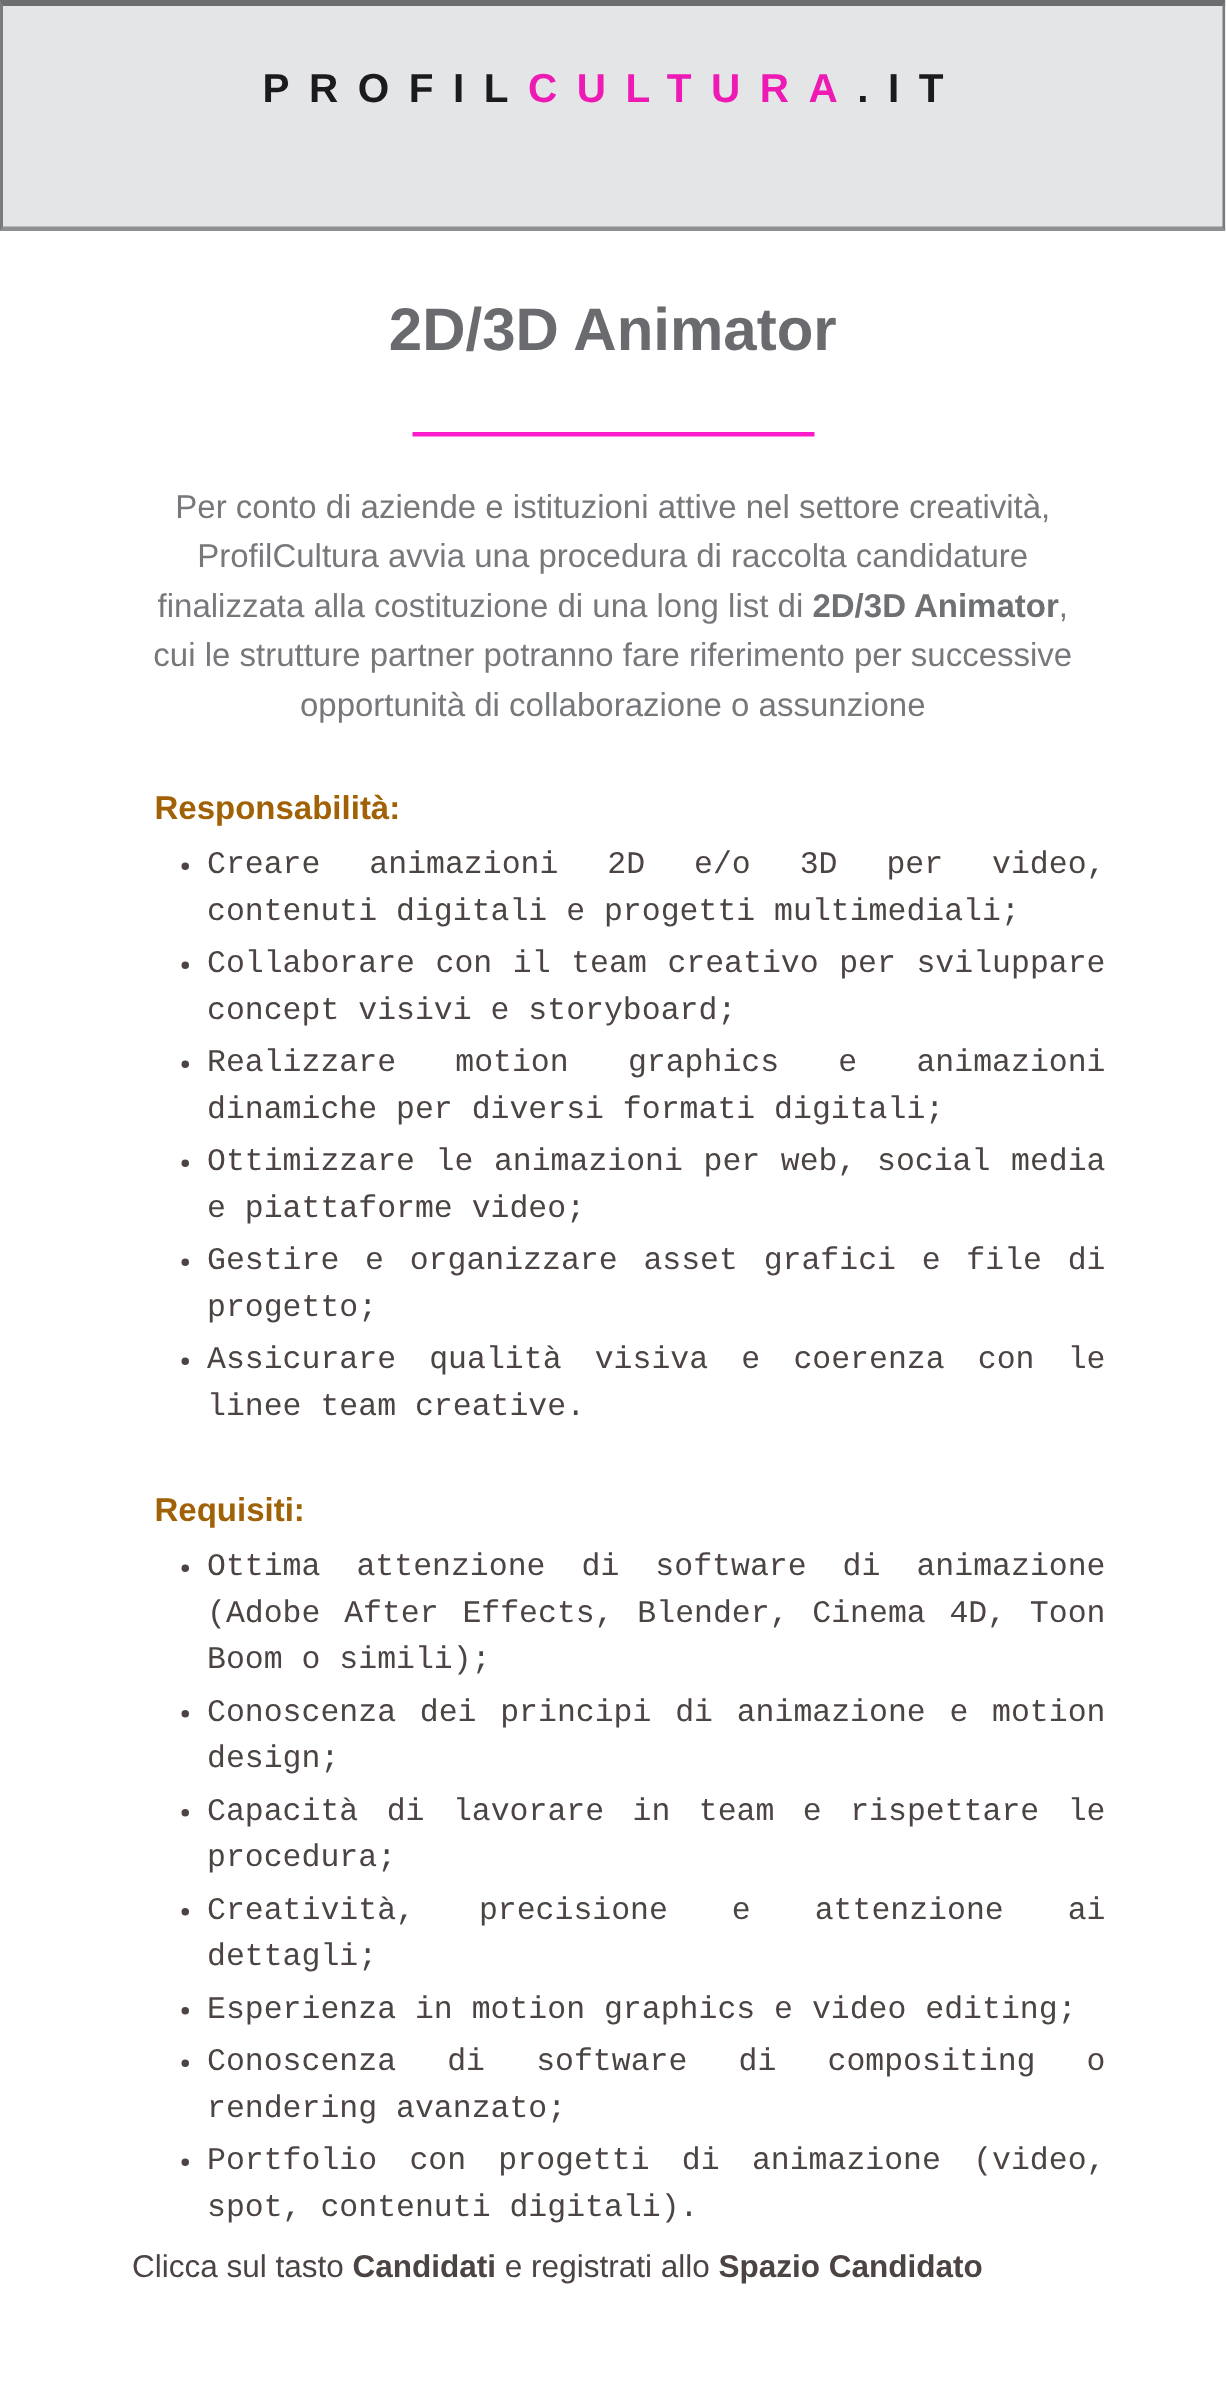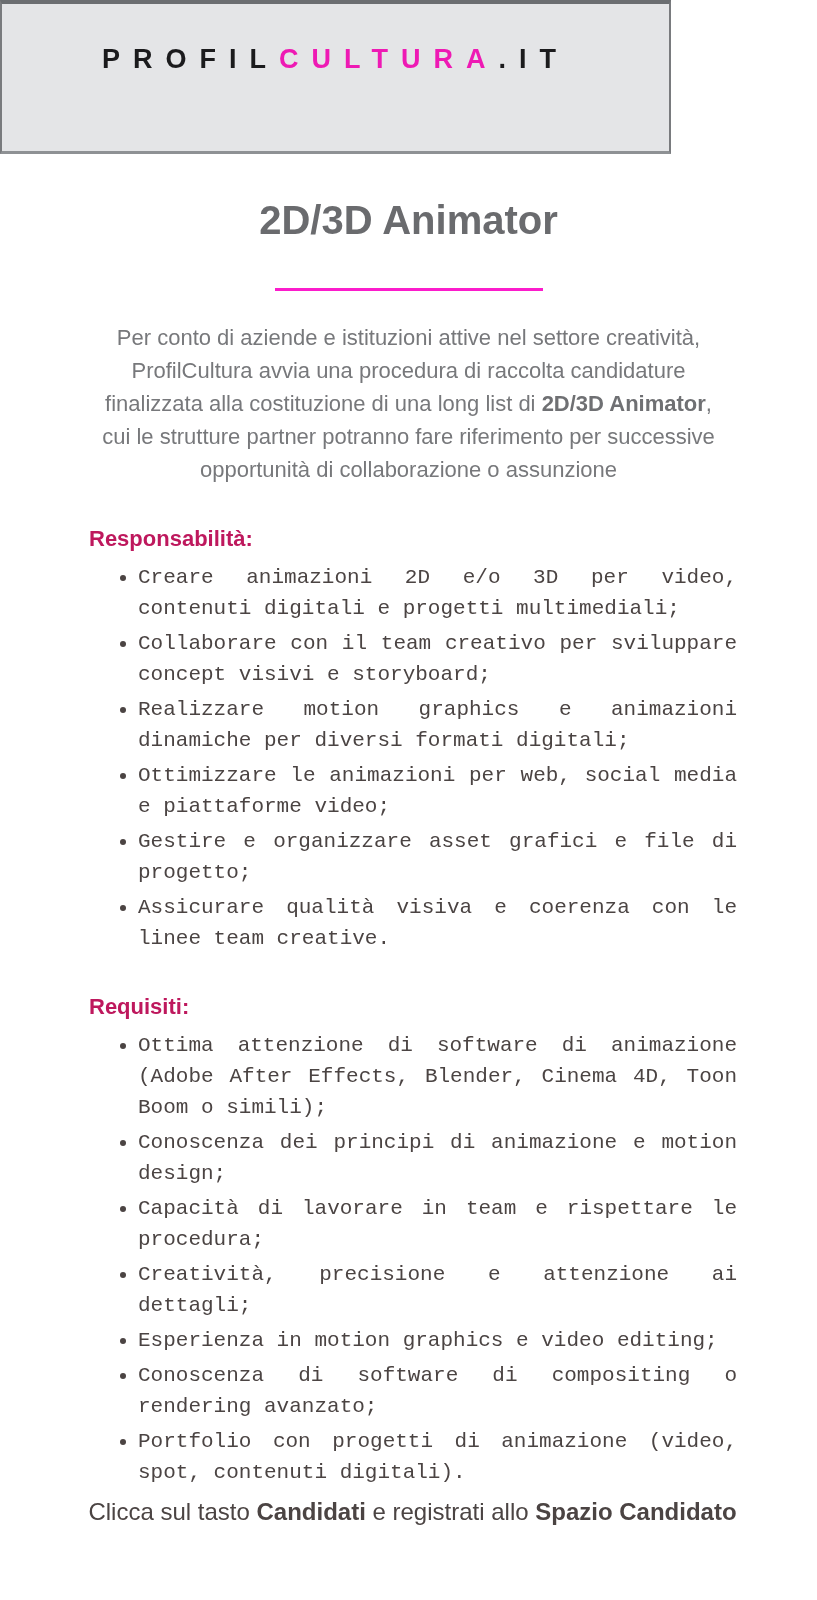--- a/index.html
+++ b/index.html
@@ -2,21 +2,21 @@
 <html><head>
 <meta charset="utf-8">
 <style>
   html,body{margin:0;padding:0;background:#ffffff;}
   body{font-family:"Liberation Sans","DejaVu Sans",sans-serif;}
   .page{position:relative;width:817px;height:1600px;margin:0 auto;background:#ffffff;overflow:hidden;}
 
   
   .banner{
     box-sizing:border-box;
-    width:671px;height:154px;
+    width:817px;height:154px;
     background:#e4e5e7;
     border-top:4px solid #6b6e71;
     border-left:2px solid #797b7e;
     border-right:2px solid #797b7e;
     border-bottom:3px solid #8e9194;
     text-align:center;
     padding-top:40px;
   }
   .logo{
     font-size:27px;
@@ -58,46 +58,45 @@
     margin:30px auto 0 auto;
     text-align:center;
     font-size:22px;
     line-height:33px;
     color:#77787b;
   }
   p.intro strong{color:#6f7073;}
 
   section{margin:0 80px 0 88px;}
   h2.sec-heading{
-    margin:40px 0 0 1px;
+    margin:40px 0 0 15px;
     font-size:22px;
     line-height:26px;
     font-weight:700;
-    color:#be185d;
+    color:#a16207;
   }
   h2.sec-heading.tight{margin-top:28px;}
   ul.sec-list{
     margin:10px 0 0 0;
     padding:0 0 0 50px;
     list-style:disc;
   }
   ul.sec-list li{
     font-size:21px;
     line-height:31px;
     margin:4px 0;
     text-align:justify;
     color:#4b4443;
     font-family:Liberation Mono, monospace;
   }
   p.apply-line{
     margin:8px 0 0 0;
-    font-size:24px;
+    font-size:21px;
     line-height:31px;
     color:#4b4443;
-    text-align:center;
   }
   p.apply-line strong{font-weight:700;}
 </style>
 </head>
 <body>
 
 <div class="page">
 
   <header class="banner">
     <div class="logo">

